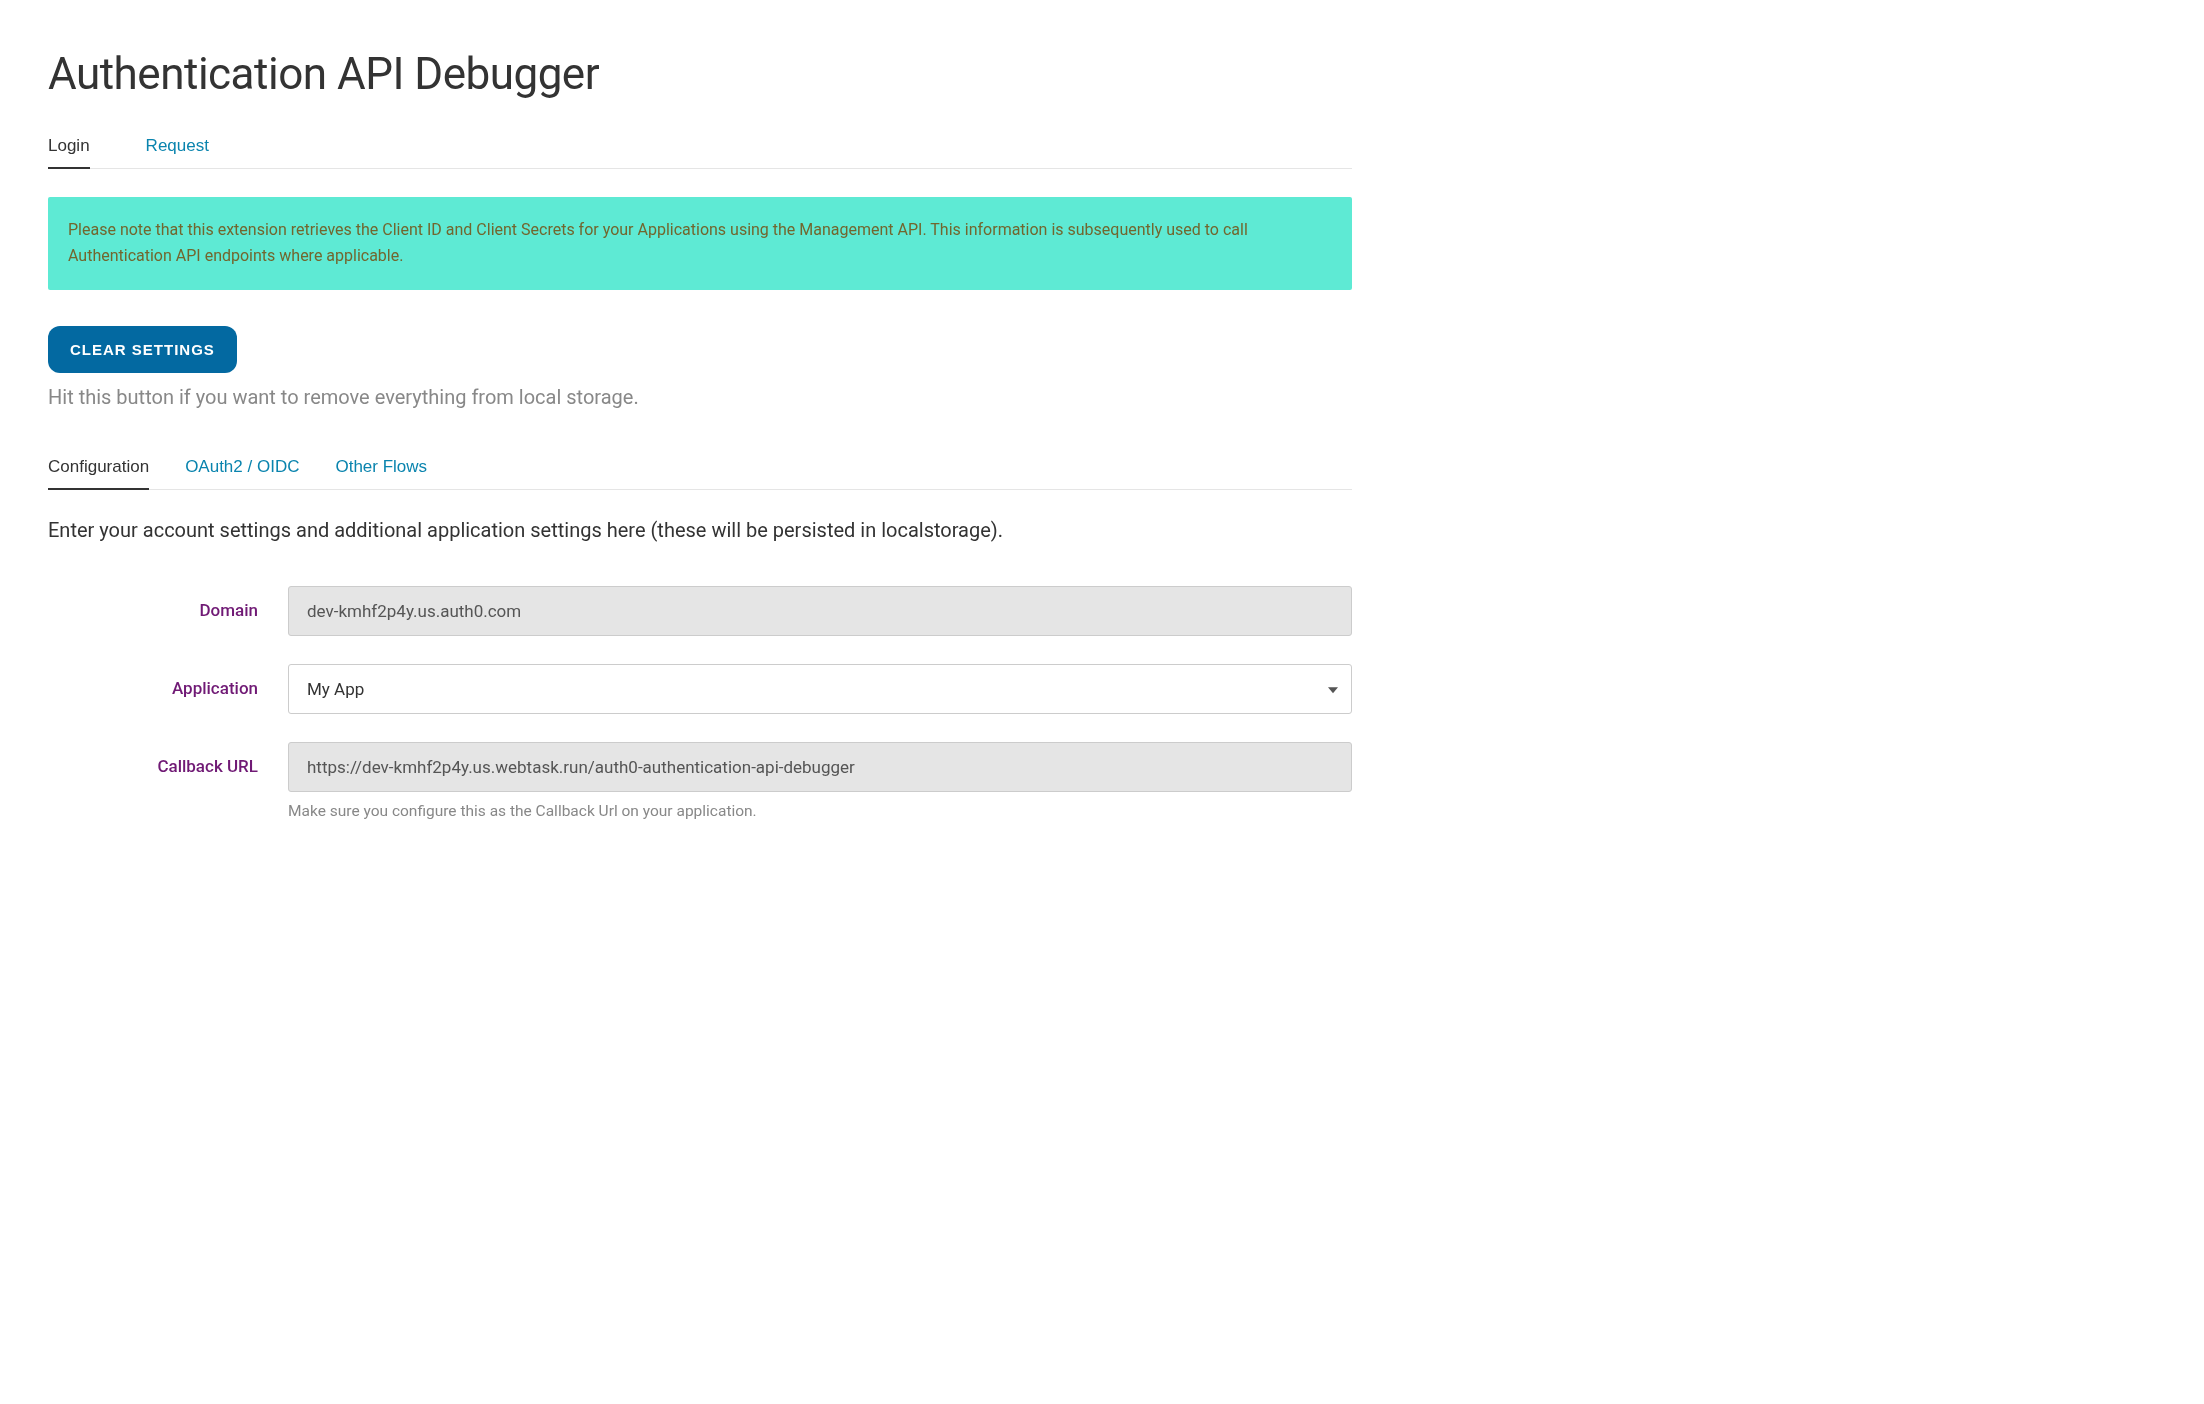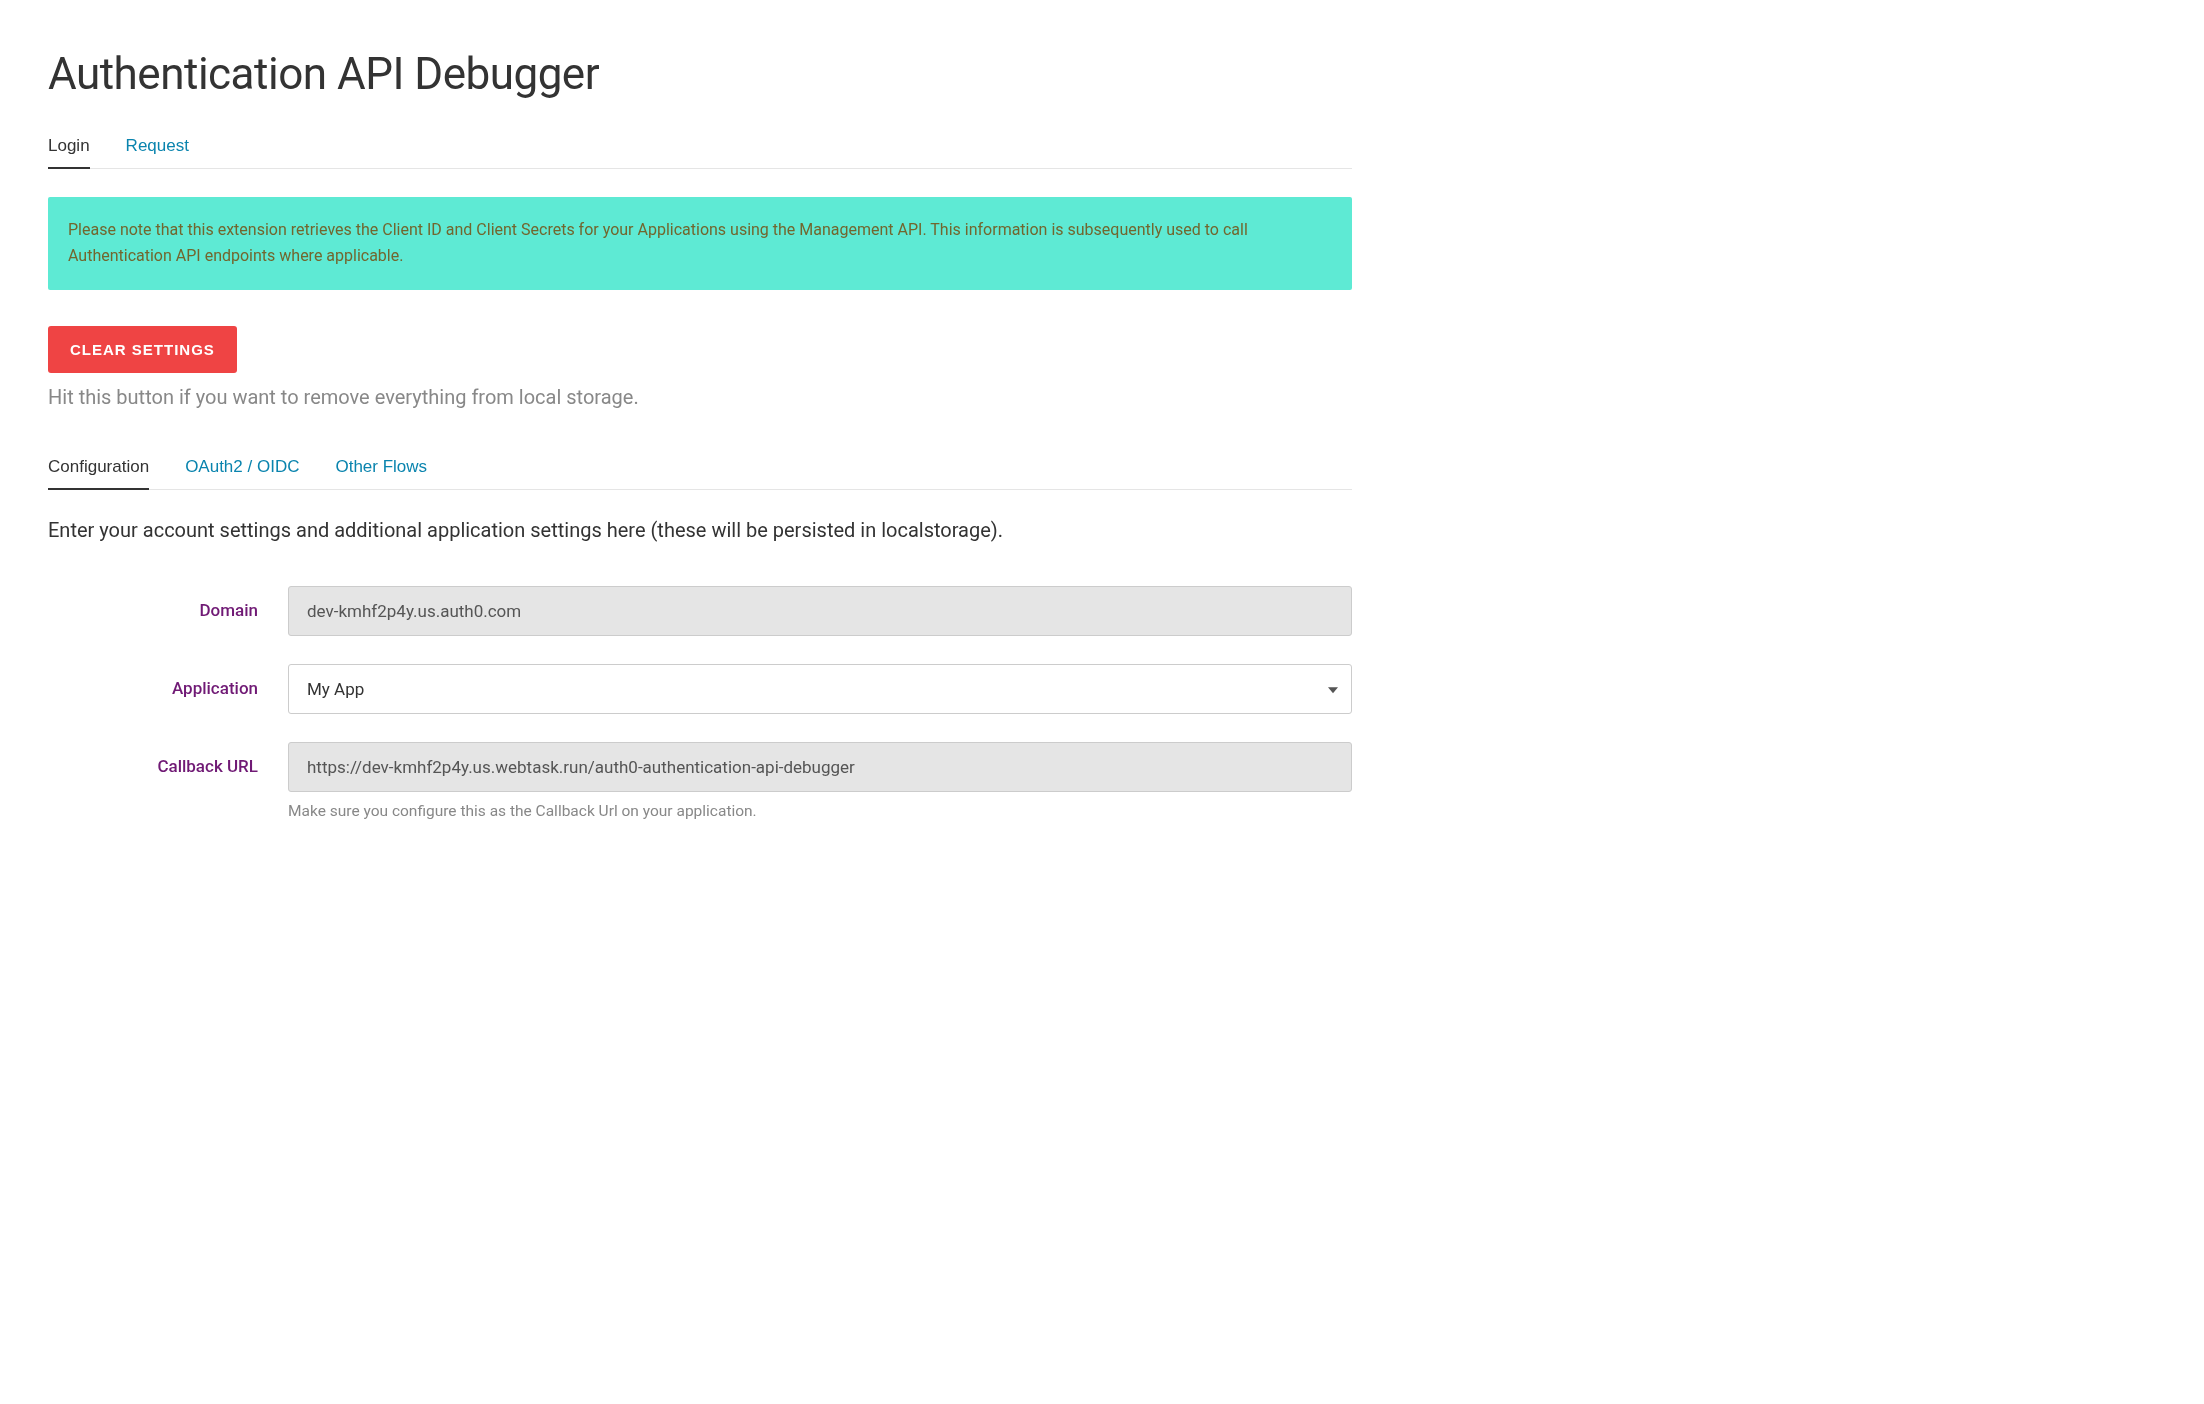--- a/index.html
+++ b/index.html
@@ -15,21 +15,21 @@
   }
   h1.page-title {
     font-size: 44px;
     font-weight: 400;
     color: #333;
     margin-bottom: 36px;
     letter-spacing: -0.5px;
   }
   .tabs {
     display: flex;
-    gap: 36px;
+    gap: 56px;
     border-bottom: 1px solid #e5e5e5;
     margin-bottom: 28px;
   }
   .tab {
     padding: 0 0 12px 0;
     cursor: pointer;
     color: #0a84ae;
     font-size: 17px;
     position: relative;
     border: none;
@@ -48,28 +48,28 @@
   .alert {
     background: #5eead4;
     color: #72662e;
     padding: 20px 20px;
     margin-bottom: 36px;
     font-size: 16px;
     line-height: 1.65;
     border-radius: 2px;
   }
   .btn-danger {
-    background: #ef4444;
+    background: #0369a1;
     color: #fff;
     border: none;
     padding: 15px 22px;
     font-size: 15px;
     letter-spacing: 1px;
     font-weight: 600;
-    border-radius: 3px;
+    border-radius: 12px;
     cursor: pointer;
     text-transform: uppercase;
     margin-bottom: 12px;
   }
   .helper {
     color: #888;
     font-size: 20px;
     margin-bottom: 48px;
   }
   .subtabs {

